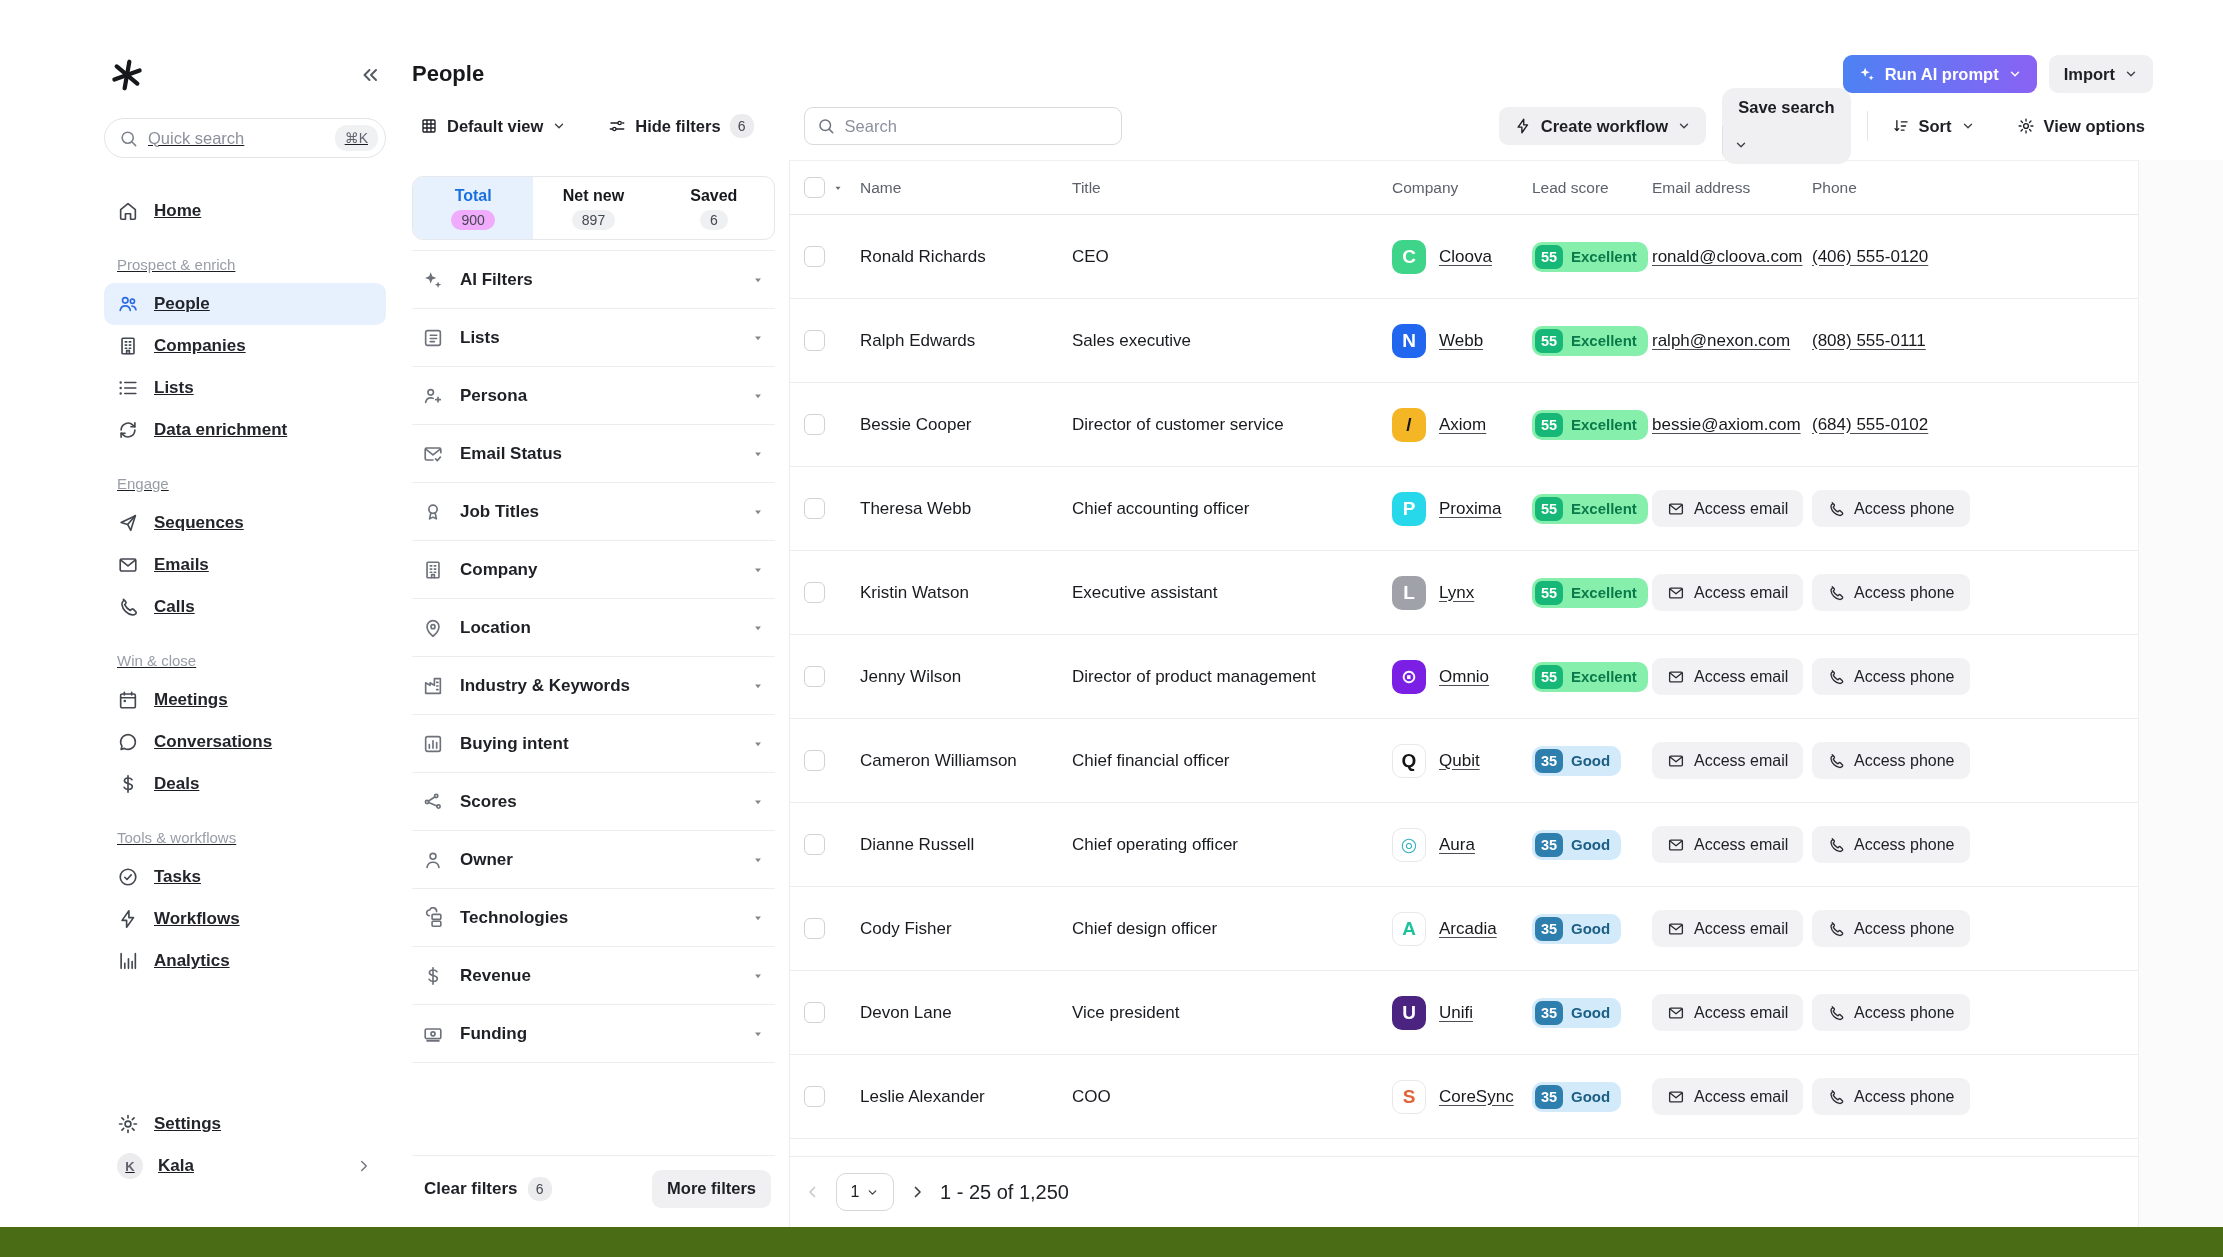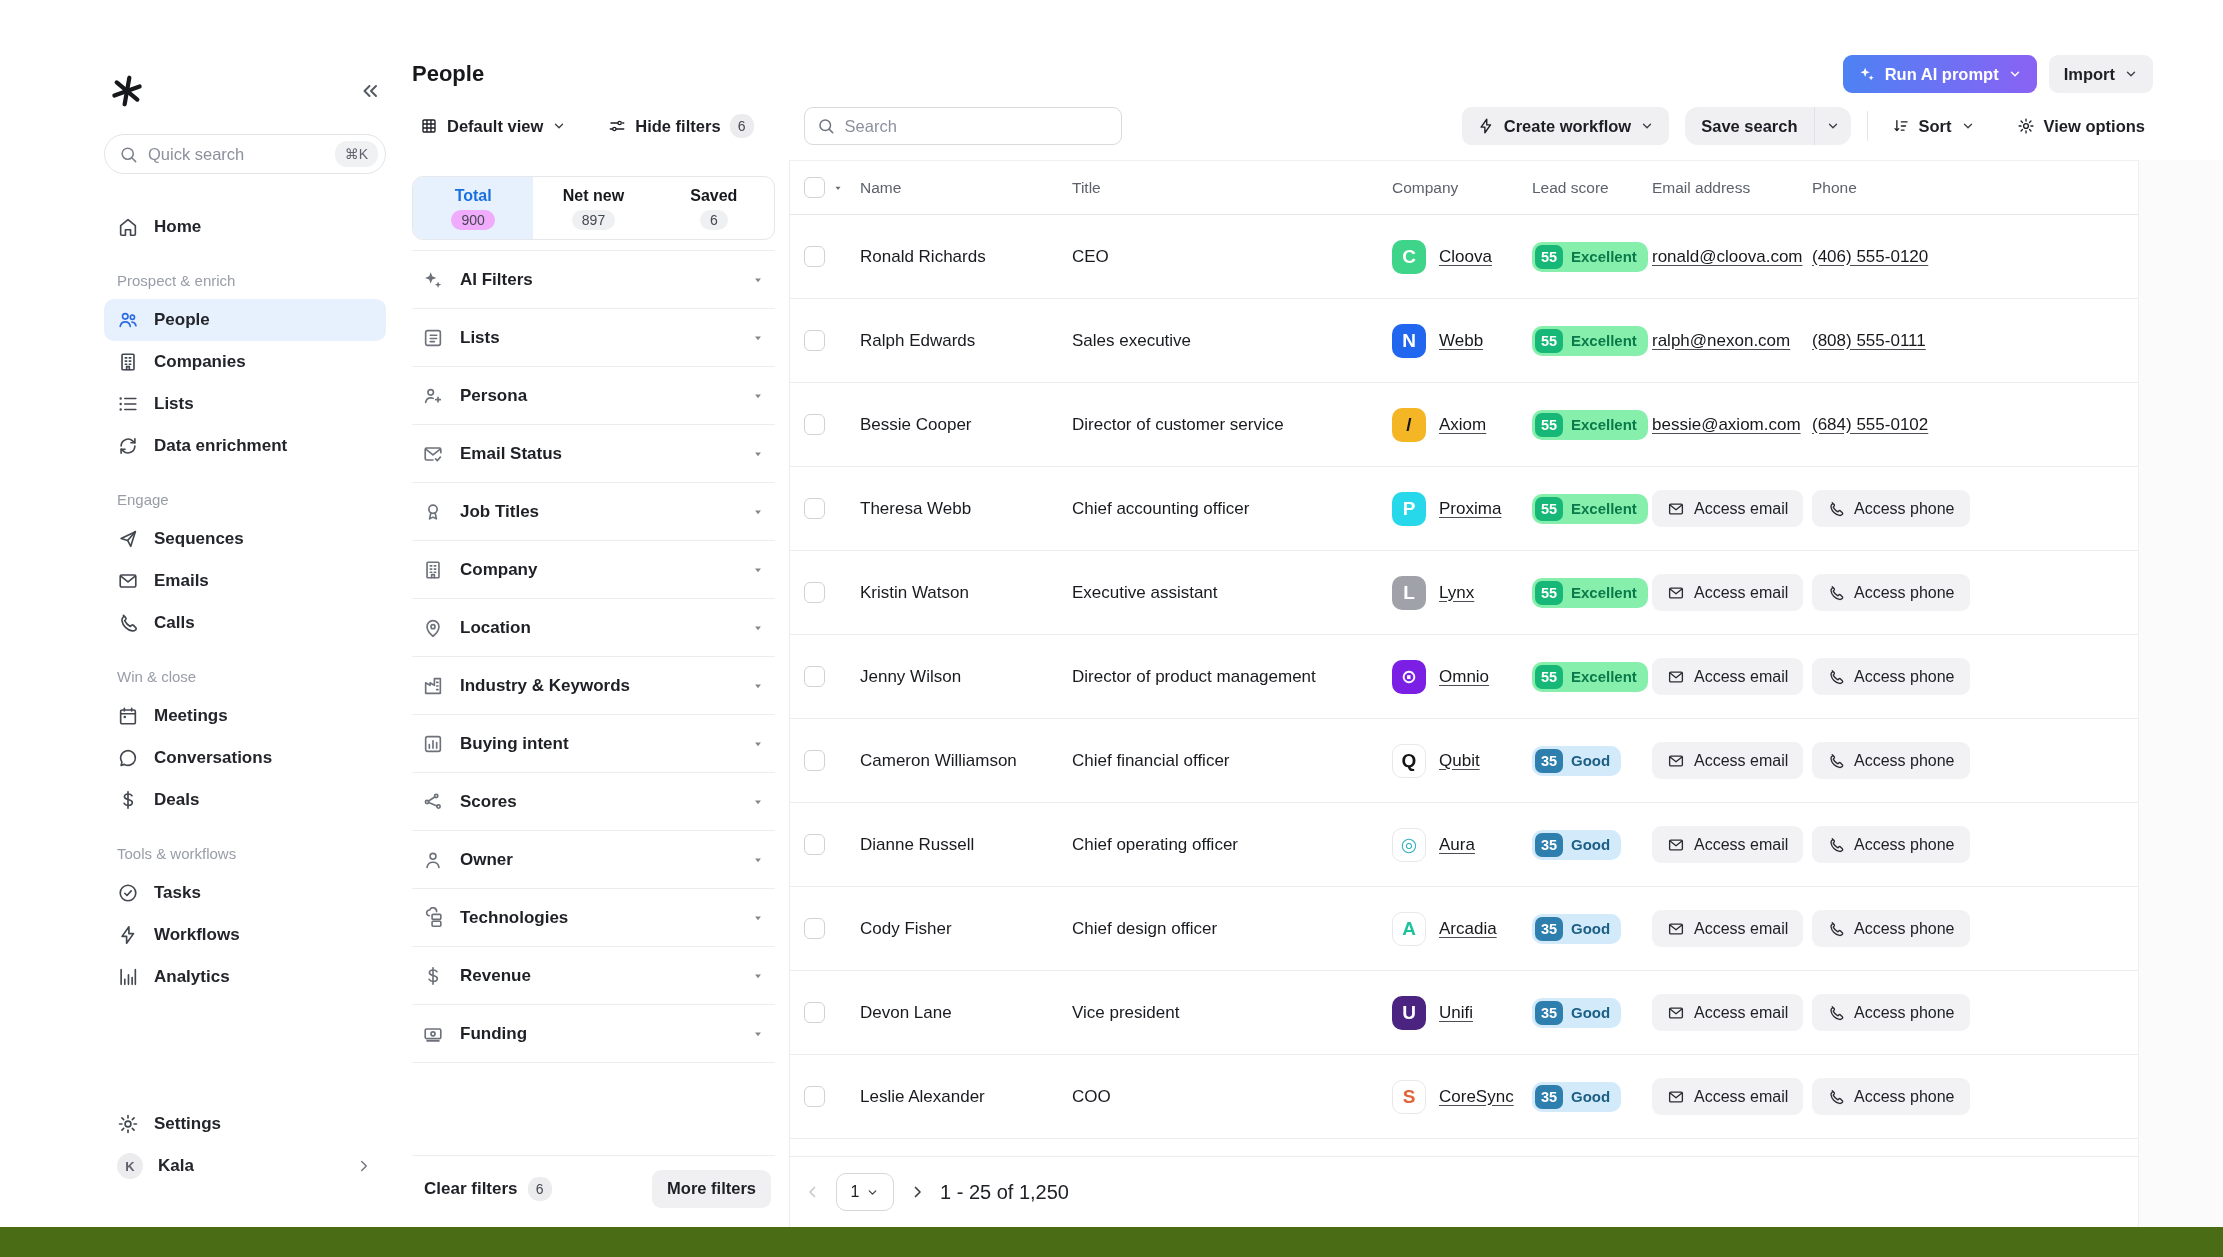--- a/index.html
+++ b/index.html
@@ -3,21 +3,21 @@
 <meta charset="utf-8">
 <style>
   * { margin:0; padding:0; box-sizing:border-box; }
   html,body { width:2223px; height:1257px; overflow:hidden; background:#fff;
     font-family:"Liberation Sans","DejaVu Sans",sans-serif; color:#1b1d22; }
   .app { width:2223px; height:1257px; display:flex; flex-direction:column; }
   .main-row { flex:1; display:flex; min-height:0; }
   .green-bar { height:30px; background:#4a6c15; flex:none; }
 
   
-  .sidebar { width:400px; flex:none; padding:16px 14px 0 104px; display:flex; flex-direction:column; }
+  .sidebar { width:400px; flex:none; padding:0 14px 0 104px; display:flex; flex-direction:column;text-decoration:underline; }
   .side-top { display:flex; justify-content:space-between; align-items:center; margin-top:58px; padding:0 4px 0 6px; }
   .logo { width:34px; height:34px; color:#17181b; }
   .collapse { width:24px; height:24px; color:#565a62; cursor:pointer; }
   .quick-search { margin-top:26px; height:40px; border:1px solid #e3e4e8; border-radius:20px;
     display:flex; align-items:center; padding:0 7px 0 14px; gap:10px; background:#fff; }
   .quick-search .qs-icon { width:19px; height:19px; color:#7d828d; flex:none; }
   .quick-search .qs-text { flex:1; font-size:16.5px; color:#8b909c; }
   .qs-kbd { background:#f0f1f3; border-radius:12px; padding:5px 10px; font-size:14px; color:#5f6470; }
   .nav { margin-top:32px; }
   .section-label { margin:24px 0 10px 13px; font-size:15px; color:#989da7; }
@@ -39,21 +39,21 @@
   .page-title { font-size:22px; font-weight:700; color:#17181c; }
   .title-actions { display:flex; gap:12px; }
   .btn { height:38px; border-radius:9px; display:inline-flex; align-items:center; gap:9px;
     padding:0 15px; font-size:16.5px; font-weight:600; color:#1d1f24; background:#f0f0f2;
     border:none; cursor:pointer; font-family:inherit; }
   .btn .bicon { width:18px; height:18px; display:flex; }
   .btn .chev { width:14px; height:14px; color:#3f4248; }
   .btn-gradient { background:linear-gradient(90deg,#4d82f3,#8a62f4); color:#fff; }
   .btn-gradient .chev,.btn-gradient .bicon { color:#fff; }
   .btn-ghost { background:transparent; padding:0 8px; }
-  .split { display:inline-flex; background:#f0f0f2; border-radius:13px; overflow:hidden; }
+  .split { display:inline-flex; background:#f0f0f2; border-radius:13px; overflow:hidden;flex-direction:column; }
   .split .seg1 { height:38px; display:flex; align-items:center; padding:0 16px; font-size:16.5px; font-weight:600; cursor:pointer; }
   .split .seg2 { height:38px; display:flex; align-items:center; padding:0 11px; border-left:1px solid #e0e1e5; cursor:pointer; }
   .split .chev { width:14px; height:14px; color:#3f4248; }
 
   .toolbar { display:flex; align-items:center; padding:0 70px 0 12px; margin-top:12px; height:40px; flex:none; }
   .tb-left { display:flex; align-items:center; }
   .count-badge { background:#ececee; border-radius:11px; min-width:24px; height:24px; padding:0 7px;
     display:inline-flex; align-items:center; justify-content:center; font-size:14px; font-weight:500; color:#44484f; }
   .search-box { margin-left:42px; width:318px; height:38px; border:1px solid #d8dade; border-radius:9px;
     display:flex; align-items:center; gap:10px; padding:0 12px; background:#fff; }

